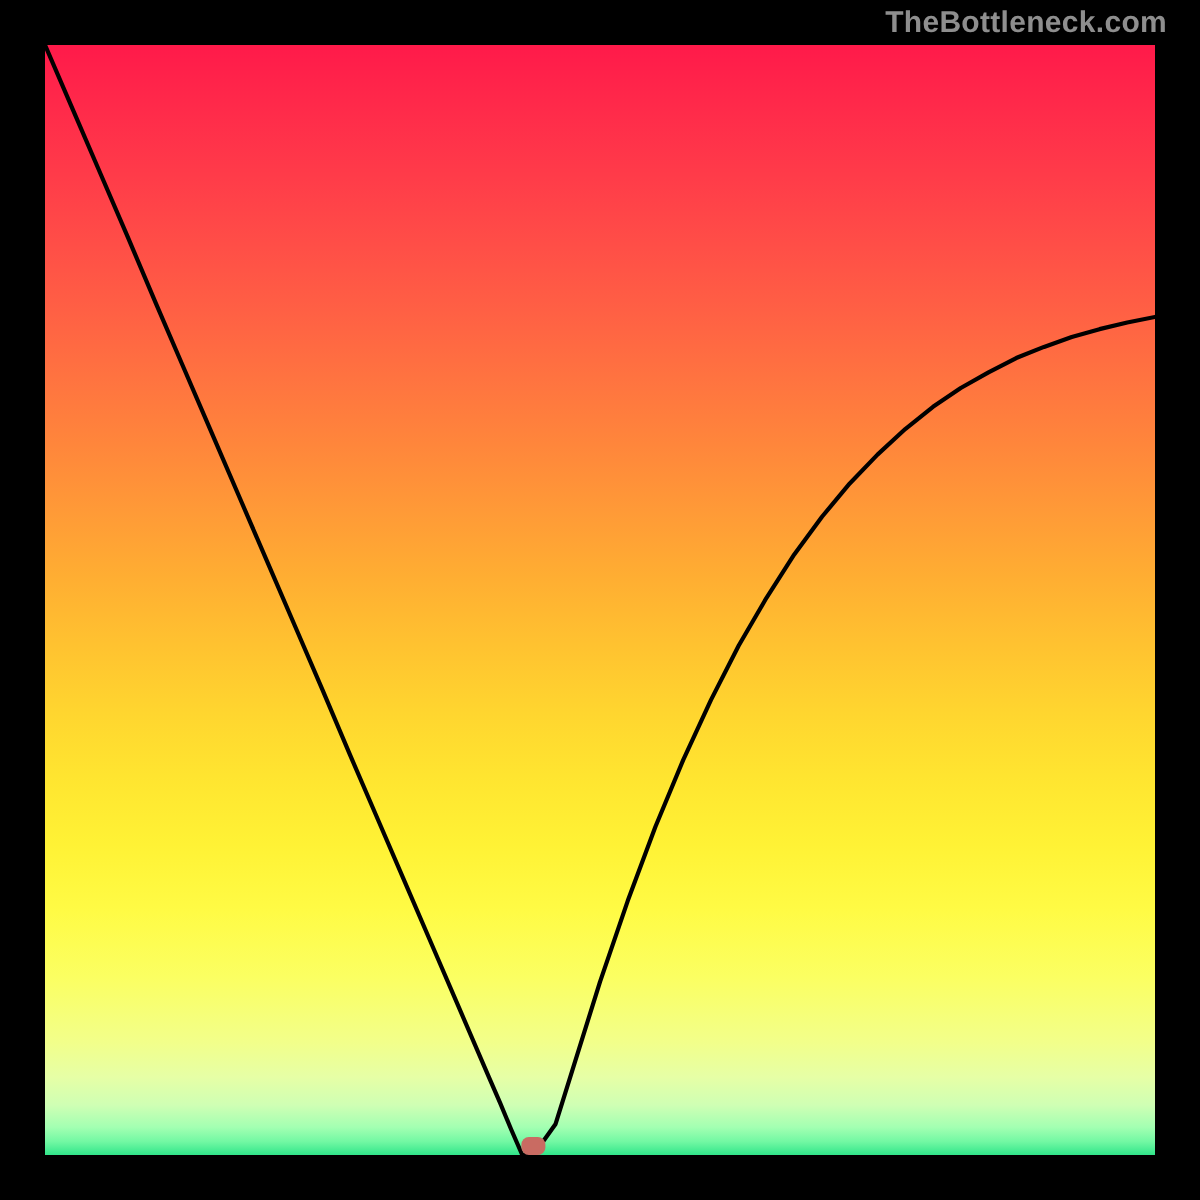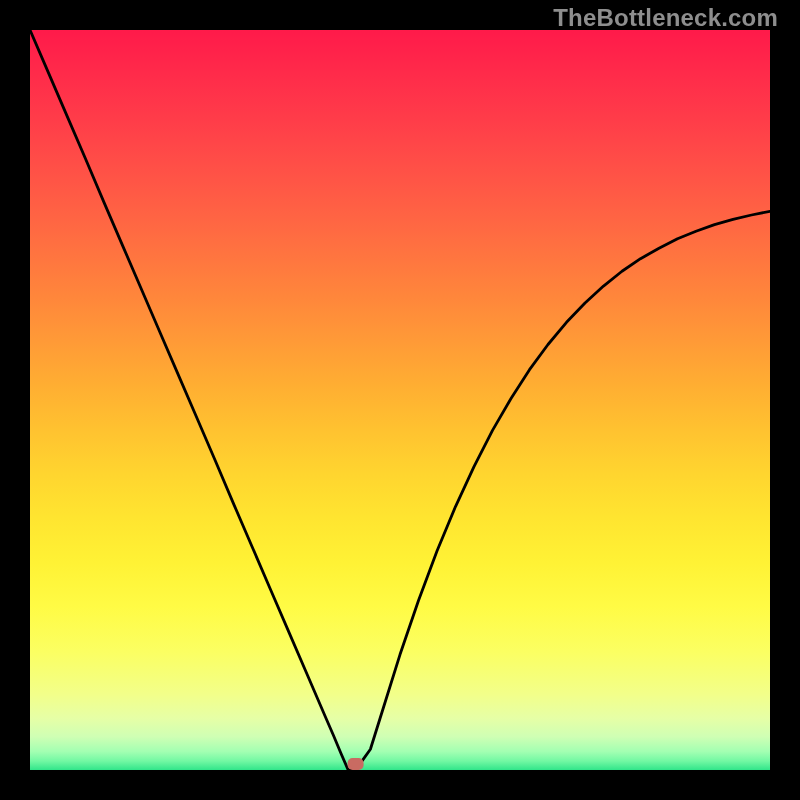--- a/index.html
+++ b/index.html
@@ -27,21 +27,21 @@
   .plot-area svg {
     display: block;
     width: 740px;
     height: 740px;
   }
   .watermark {
     position: absolute;
     top: 4px;
     right: 22px;
     font-family: Arial, Helvetica, sans-serif;
-    font-size: 24px;
+    font-size: 20px;
     font-weight: 600;
     color: #8e8e8e;
     letter-spacing: 0.2px;
     user-select: none;
   }
 </style>
 </head>
 <body>
 
 <div class="frame">

